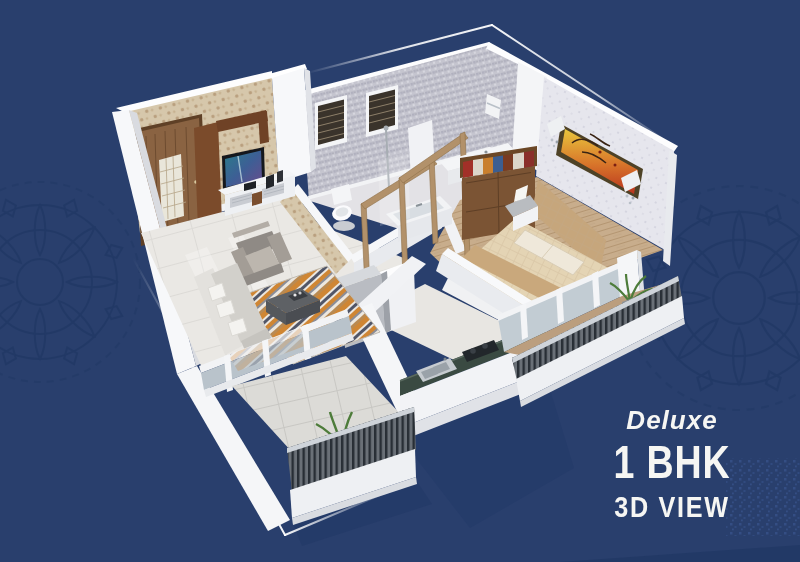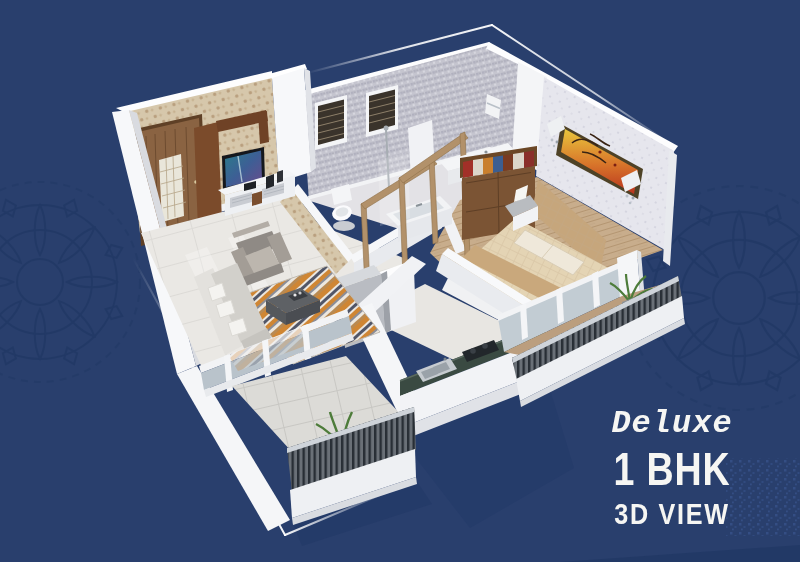--- a/index.html
+++ b/index.html
@@ -8,22 +8,22 @@
     background:var(--c-background,#293f6d);
     font-family:"Liberation Sans",sans-serif;
   }
   .stage svg{position:absolute;left:0;top:0;}
   .title-block{
     position:absolute;left:592px;top:406px;width:160px;
     text-align:center;color:var(--c-text,#f6f6f3);
     user-select:none;
   }
   .t-script{
-    font-family:Liberation Mono, monospace;
-    font-style:italic;font-weight:600;font-size:32px;line-height:1.15;
+    font-family:Liberation Sans, sans-serif;
+    font-style:italic;font-weight:600;font-size:26px;line-height:1.15;
     letter-spacing:1px;
   }
   .t-main{
     font-weight:800;font-size:47px;line-height:1.0;margin-top:2px;
     letter-spacing:1px;transform:scaleX(.8);transform-origin:50% 50%;
     font-family:"Liberation Sans",sans-serif;
   }
   .t-sub{
     font-weight:800;font-size:30px;line-height:1.0;margin-top:7px;
     letter-spacing:2px;transform:scaleX(.84);transform-origin:50% 50%;

